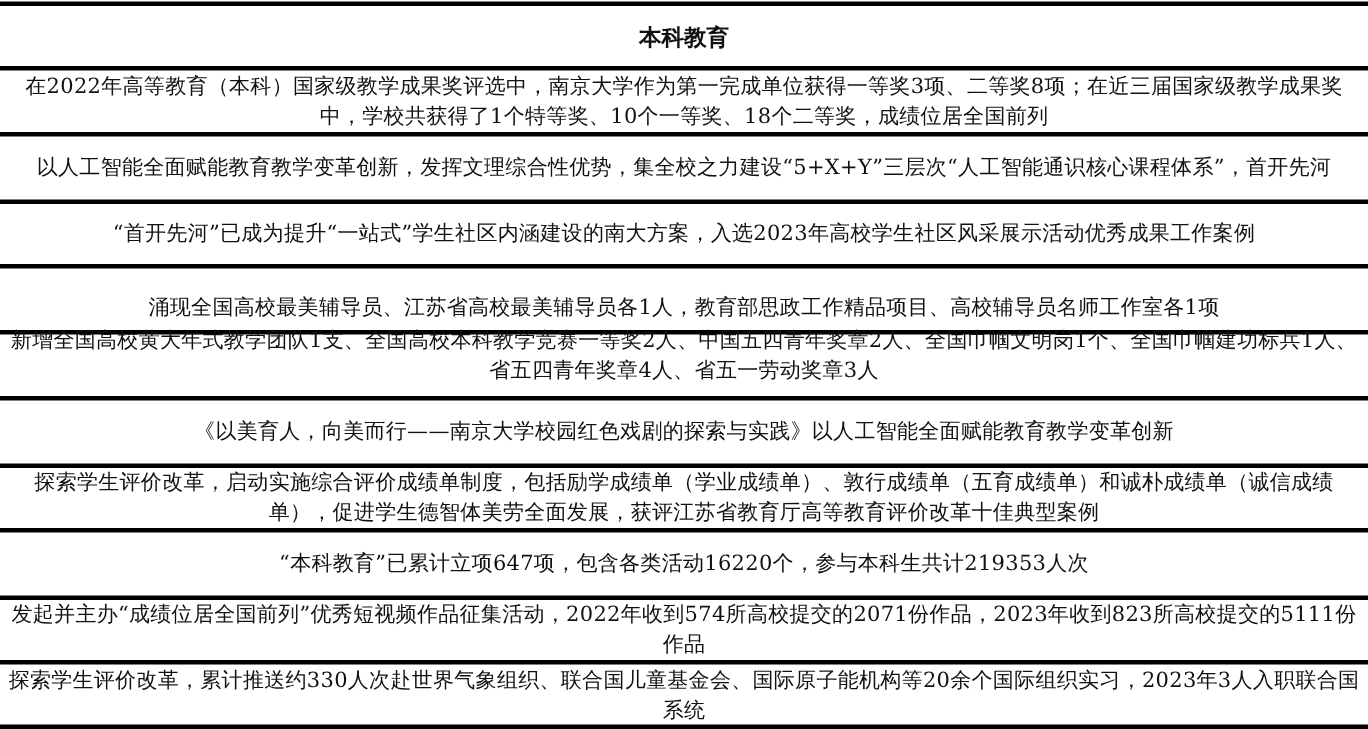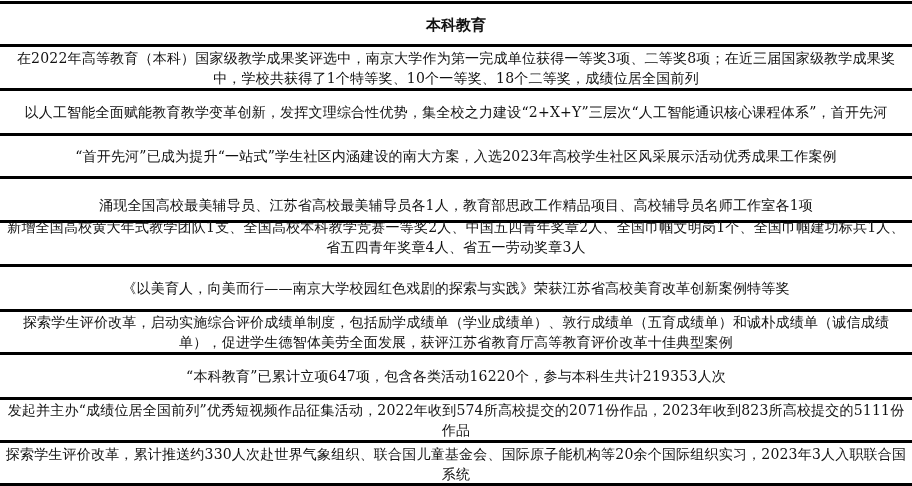--- a/index.html
+++ b/index.html
@@ -59,41 +59,41 @@
     <span>本科教育</span>
   </div>
   <div class="rule" style="top:44px"></div>
 
   <div class="cell" style="top:47px;height:41px">
     <span>在2022年高等教育（本科）国家级教学成果奖评选中，南京大学作为第一完成单位获得一等奖3项、二等奖8项；在近三届国家级教学成果奖中，学校共获得了1个特等奖、10个一等奖、18个二等奖，成绩位居全国前列</span>
   </div>
   <div class="rule" style="top:88px"></div>
 
   <div class="cell" style="top:91px;height:42px">
-    <span>以人工智能全面赋能教育教学变革创新，发挥文理综合性优势，集全校之力建设“2+X+Y”三层次“人工智能通识核心课程体系”，首开先河</span>
+    <span>以人工智能全面赋能教育教学变革创新，发挥文理综合性优势，集全校之力建设“5+X+Y”三层次“人工智能通识核心课程体系”，首开先河</span>
   </div>
   <div class="rule" style="top:133px"></div>
 
   <div class="cell" style="top:136px;height:40px">
     <span>“首开先河”已成为提升“一站式”学生社区内涵建设的南大方案，入选2023年高校学生社区风采展示活动优秀成果工作案例</span>
   </div>
   <div class="rule" style="top:176px"></div>
 
   <div class="cell" style="top:179px;height:52px">
     <span>涌现全国高校最美辅导员、江苏省高校最美辅导员各1人，教育部思政工作精品项目、高校辅导员名师工作室各1项</span>
   </div>
   <div class="rule" style="top:220px"></div>
 
   <div class="cell" style="top:219px;height:36px">
     <span>新增全国高校黄大年式教学团队1支、全国高校本科教学竞赛一等奖2人、中国五四青年奖章2人、全国巾帼文明岗1个、全国巾帼建功标兵1人、省五四青年奖章4人、省五一劳动奖章3人</span>
   </div>
   <div class="rule" style="top:264px"></div>
 
   <div class="cell" style="top:267px;height:42px">
-    <span>《以美育人，向美而行——南京大学校园红色戏剧的探索与实践》荣获江苏省高校美育改革创新案例特等奖</span>
+    <span>《以美育人，向美而行——南京大学校园红色戏剧的探索与实践》以人工智能全面赋能教育教学变革创新</span>
   </div>
   <div class="rule" style="top:309px"></div>
 
   <div class="cell" style="top:312px;height:40px">
     <span>探索学生评价改革，启动实施综合评价成绩单制度，包括励学成绩单（学业成绩单）、敦行成绩单（五育成绩单）和诚朴成绩单（诚信成绩单），促进学生德智体美劳全面发展，获评江苏省教育厅高等教育评价改革十佳典型案例</span>
   </div>
   <div class="rule" style="top:352px"></div>
 
   <div class="cell" style="top:355px;height:42px">
     <span>“本科教育”已累计立项647项，包含各类活动16220个，参与本科生共计219353人次</span>

